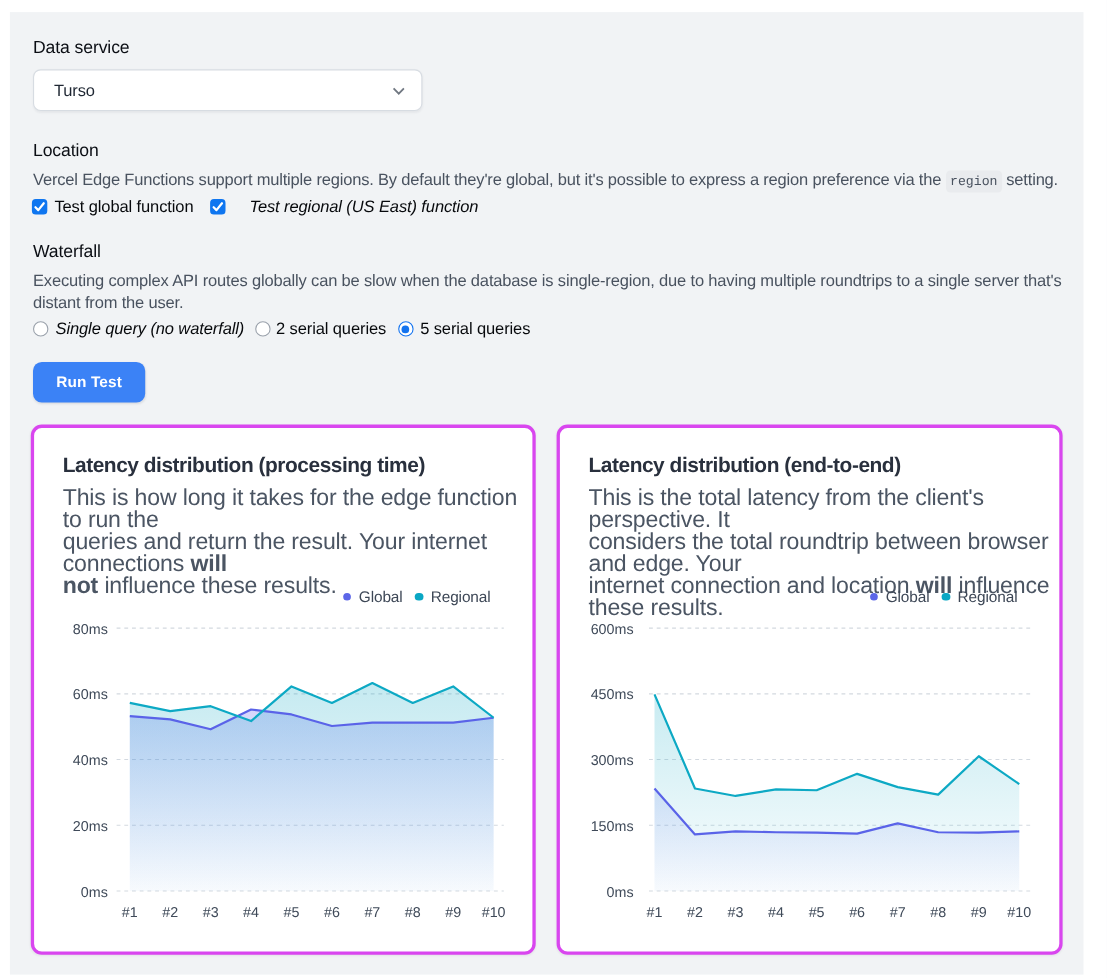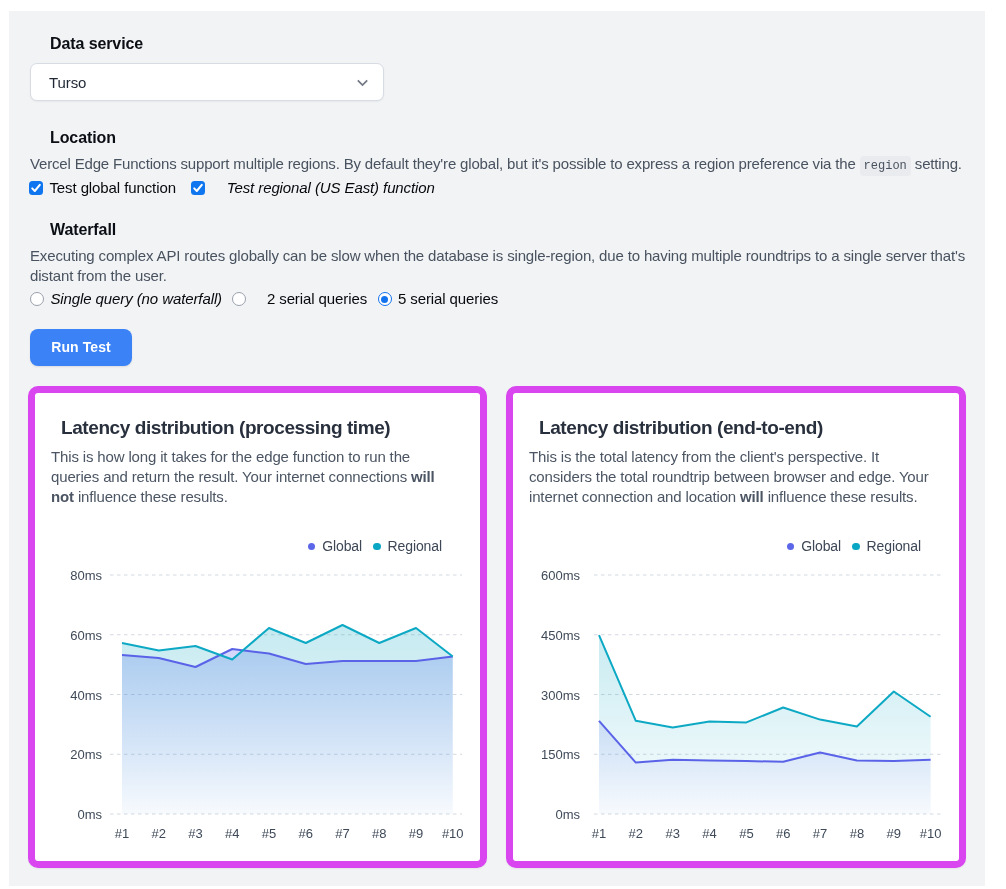--- a/index.html
+++ b/index.html
@@ -1,32 +1,32 @@
 <!DOCTYPE html>
 <html><head>
 <meta charset="utf-8">
 <style>
   * { margin:0; padding:0; box-sizing:border-box; }
   html,body { width:1006px; height:889px; background:#fff; font-family:"Liberation Sans", sans-serif; }
   .panel { position:absolute; left:9px; top:11px; width:976px; height:875px; background:#f1f3f5; }
   .abs { position:absolute; }
-  h2 { font-size:16px; font-weight:700; color:#0b0e14; letter-spacing:-0.1px;margin-left:20px; }
+  h2 { font-size:16px; font-weight:400; color:#0b0e14; letter-spacing:-0.1px; }
   .para { font-size:15px; color:#49525f; letter-spacing:-0.15px; line-height:20px; }
   .selectbox { left:21px; top:52px; width:354px; height:38px; background:#fff; border:1px solid #d7dce2; border-radius:7px; box-shadow:0 1px 2px rgba(16,24,40,.05); }
   .selectbox span { position:absolute; left:18px; top:10px; font-size:15px; color:#1f2733; letter-spacing:-0.1px; }
   .chk { width:14px; height:14px; background:#0f76f0; border-radius:3.5px; display:inline-block; position:relative; top:2px; }
   .chk svg { position:absolute; left:0; top:0; }
   .cbl { font-size:15px; color:#07090c; letter-spacing:-0.1px; }
   .radio { width:14px; height:14px; border-radius:50%; background:#fff; border:1px solid #9aa1ab; display:inline-block; position:relative; top:2px; }
   .radio.sel { border:1.5px solid #1373ef; }
   .radio.sel::after { content:""; position:absolute; left:50%; top:50%; width:7px; height:7px; margin:-3.5px 0 0 -3.5px; border-radius:50%; background:#1373ef; }
   .btn { left:21px; top:318px; width:102px; height:37px; background:#3b82f6; border-radius:8px; color:#fff; font-size:14px; font-weight:700; text-align:center; line-height:37px; letter-spacing:0.1px; box-shadow:0 1px 2px rgba(16,24,40,.1); }
-  .card { top:375px; width:459px; height:482px; background:#fff; border-radius:10px; border:7px solid #d946ef; box-shadow:0 1px 2px rgba(16,24,40,.06); }
+  .card { top:375px; width:459px; height:482px; background:#fff; border-radius:10px; border:3px solid #d946ef; box-shadow:0 1px 2px rgba(16,24,40,.06); }
   .card h3 { position:absolute; left:26px; top:24px; font-size:19px; font-weight:700; color:#29303d; letter-spacing:-0.42px; }
-  .card .desc { position:absolute; left:16px; top:54px; font-size:15px; color:#4b5563; letter-spacing:-0.15px; line-height:20px; }
+  .card .desc { position:absolute; left:26px; top:54px; font-size:21px; color:#4b5563; letter-spacing:-0.15px; line-height:20px; }
   .legend { position:absolute; top:145px; right:38px; font-size:14px; color:#3d4756; letter-spacing:-0.1px; }
   .legend .dot { display:inline-block; width:7.5px; height:7.5px; border-radius:50%; position:relative; top:-1px; margin-right:7px; }
   code { font-family:"Liberation Mono", monospace; font-size:12px; background:#e9ebee; border-radius:4px; padding:3px 4px; color:#49525f; letter-spacing:0; }
   text { font-family:"Liberation Sans", sans-serif; }
 </style>
 </head>
 <body>
 <div class="panel">
   <h2 class="abs" style="left:21px; top:24px;">Data service</h2>
   <div class="abs selectbox">
@@ -46,21 +46,21 @@
           <path d="M3.2 7.4 L5.8 10 L10.8 3.8" fill="none" stroke="#fff" stroke-width="2" stroke-linecap="round" stroke-linejoin="round"></path>
         </svg></span>
     <span class="cbl" style="margin-left:17px;font-style:italic;">Test regional (US East) function</span>
   </div>
   <h2 class="abs" style="left:21px; top:210px;">Waterfall</h2>
   <div class="abs para" style="left:21px; top:235px; width:938px;">Executing complex API routes globally can be slow when the database is single-region, due to having multiple roundtrips to a single server that's distant from the user.</div>
   <div class="abs" style="left:21px; top:279px;">
     <span class="radio"></span>
     <span class="cbl" style="margin-left:2px;font-style:italic;">Single query (no waterfall)</span>
     <span class="radio" style="margin-left:6px;"></span>
-    <span class="cbl" style="margin-left:16px;">2 serial queries</span>
+    <span class="cbl" style="margin-left:0;">2 serial queries</span>
     <span class="radio sel" style="margin-left:6px;"></span>
     <span class="cbl" style="margin-left:2px;">5 serial queries</span>
   </div>
   <div class="abs btn">Run Test</div>
 
   <div class="abs card" style="left:19px;">
     <h3>Latency distribution (processing time)</h3>
     <div class="desc">This is how long it takes for the edge function to run the<br>queries and return the result. Your internet connections <b>will</b><br><b>not</b> influence these results.</div>
     <div class="legend"><span class="dot" style="background:#5c66e8;"></span>Global<span class="dot" style="background:#0aa7c4; margin-left:11px;"></span>Regional</div>
     <svg style="position:absolute; left:0; top:154px;" width="459" height="310" viewBox="0 0 459 310">

